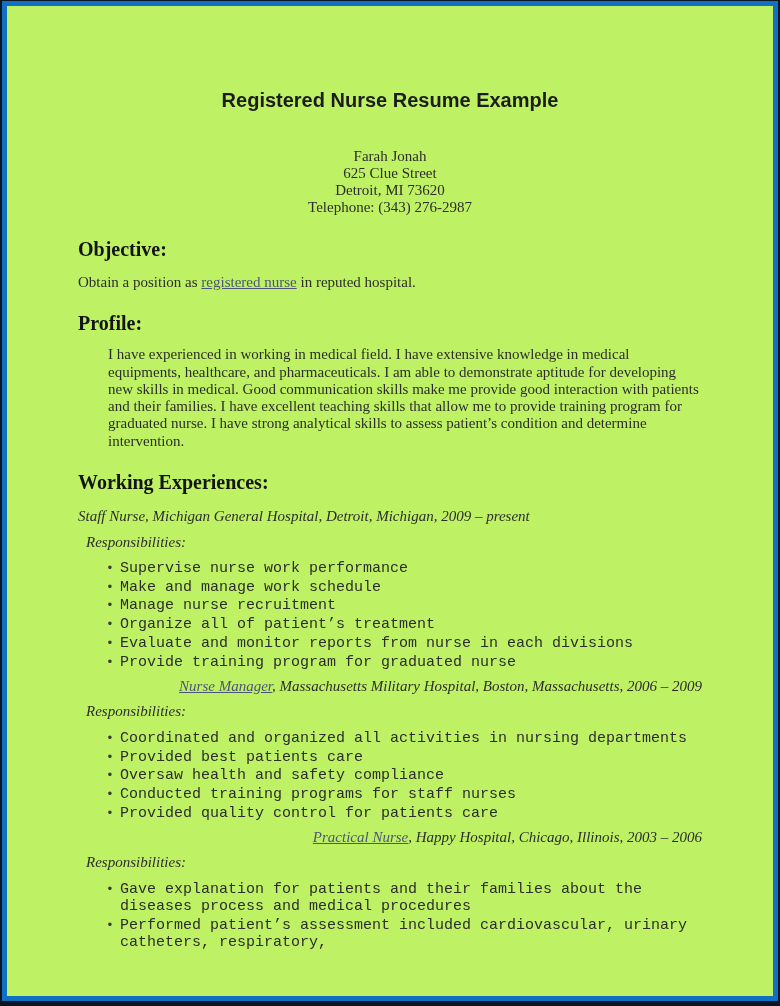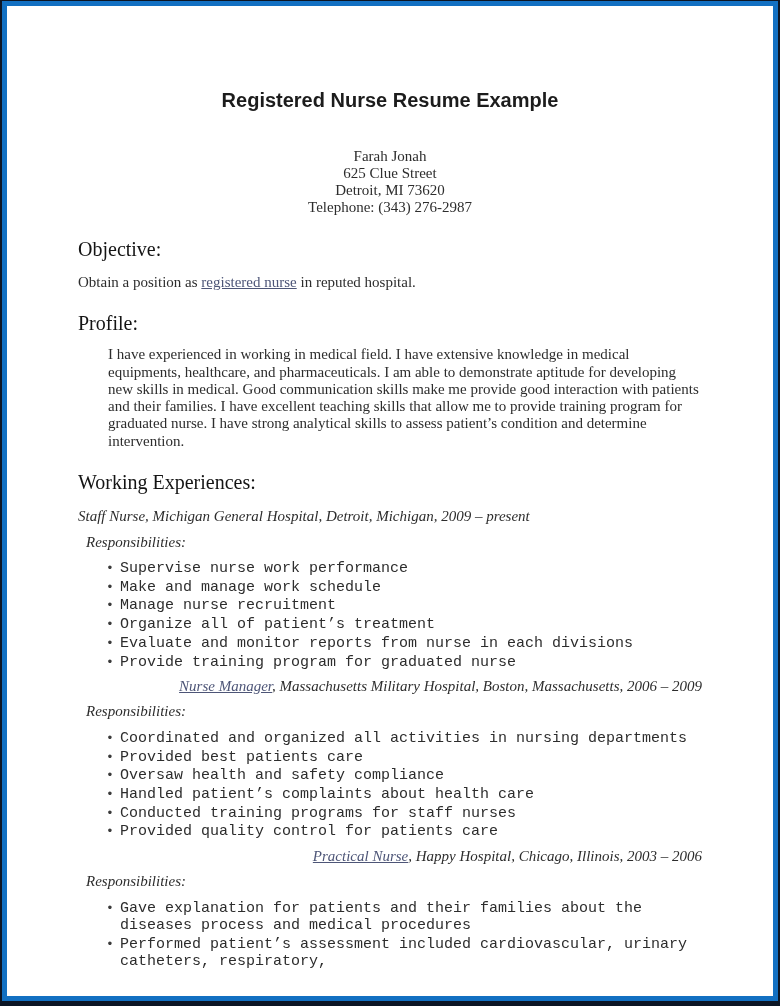--- a/index.html
+++ b/index.html
@@ -16,21 +16,21 @@
     position: absolute;
     left: 2px;
     top: 1px;
     right: 2px;
     bottom: 5px;
     background: #1270c2; 
   }
   .page {
     position: absolute;
     inset: 5px;
-    background: #ffffff;
+    background: #bef264;
     overflow: hidden;
   }
   .content {
     padding: 0 71px;
     color: #2d2d2d;
     font-size: 15px;
     line-height: 17.3px;
   }
   .doc-title {
     font-family: "Liberation Sans", sans-serif;
@@ -43,21 +43,21 @@
   }
   .contact {
     margin-top: 36px;
     text-align: center;
     line-height: 17px;
     color: #2d2d2d;
   }
   h2.sec-heading {
     font-size: 20px;
     line-height: 26px;
-    font-weight: normal;
+    font-weight: bold;
     color: #141414;
     margin: 0;
   }
   #objective-heading { margin-top: 20px; }
   #profile-heading   { margin-top: 19px; }
   #experience-heading{ margin-top: 19px; }
   p.body-text { margin: 0; }
   #objective-text { margin-top: 12px; }
   #profile-text   { margin-top: 10px; margin-left: 30px; }
   .doc-link {
@@ -130,21 +130,20 @@
           <li>Evaluate and monitor reports from nurse in each divisions</li>
           <li>Provide training program for graduated nurse</li>
         </ul>
 
       <p class="job-line later"><a class="doc-link">Nurse Manager</a><span>, Massachusetts Military Hospital, Boston, Massachusetts, 2006 – 2009</span></p>
       <p class="resp-label">Responsibilities:</p>
       <ul class="bullets">
           <li>Coordinated and organized all activities in nursing departments</li>
           <li>Provided best patients care</li>
           <li>Oversaw health and safety compliance</li>
-          <li>Handled patient’s complaints about health care</li>
           <li>Conducted training programs for staff nurses</li>
           <li>Provided quality control for patients care</li>
         </ul>
 
       <p class="job-line later"><a class="doc-link">Practical Nurse</a><span>, Happy Hospital, Chicago, Illinois, 2003 – 2006</span></p>
       <p class="resp-label">Responsibilities:</p>
       <ul class="bullets">
           <li>Gave explanation for patients and their families about the diseases process and medical procedures</li>
           <li>Performed patient’s assessment included cardiovascular, urinary catheters, respiratory,</li>
         </ul>

